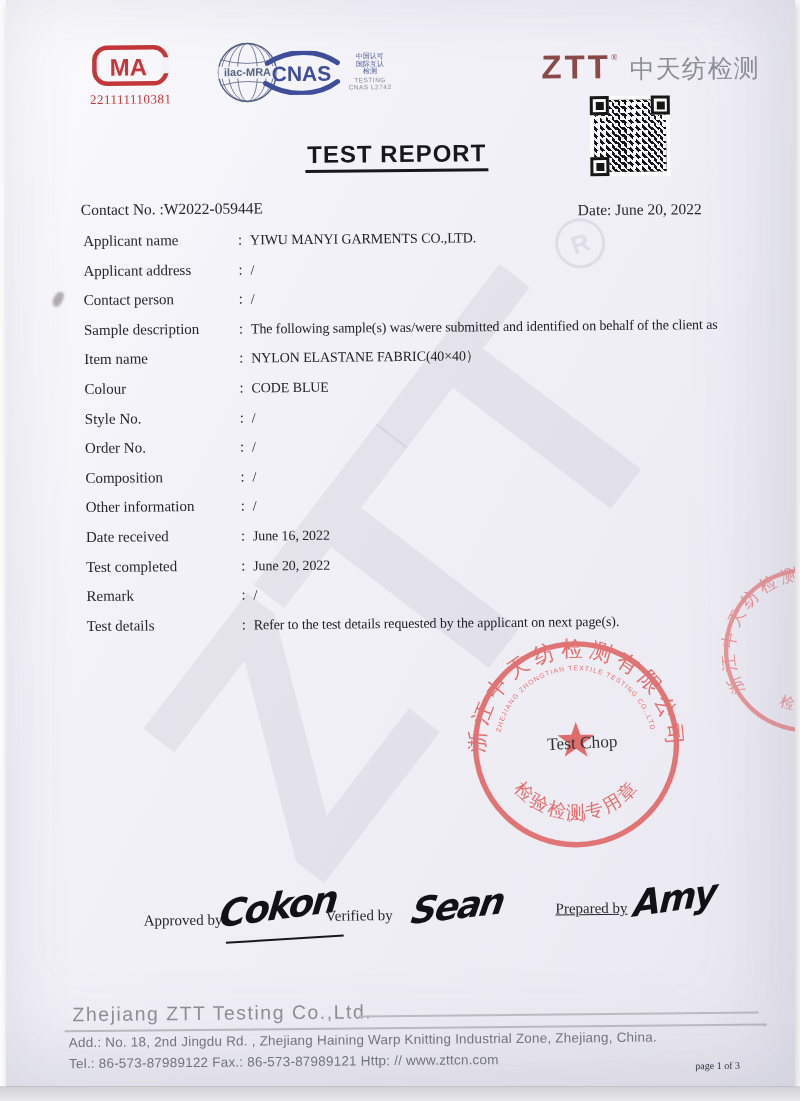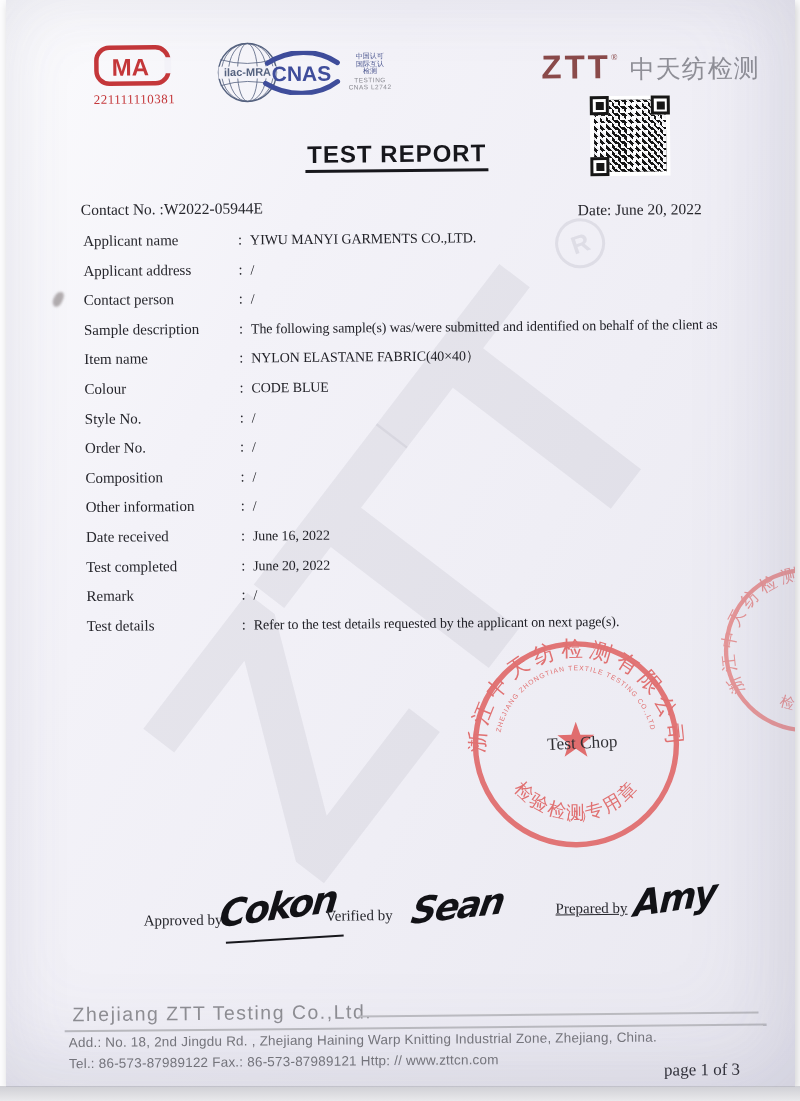--- a/index.html
+++ b/index.html
@@ -8,21 +8,21 @@
   .bottom-strip{position:absolute;left:0;right:0;bottom:0;height:15px;
     background:linear-gradient(#cfcfd4,#e9e9ec);}
   .paper{position:absolute;left:6px;top:0;right:5px;bottom:14px;overflow:hidden;
     background:linear-gradient(118deg,#fbfbfd 0%,#f3f2f8 30%,#efeef5 60%,#e9e8f0 100%);
     box-shadow:2px 3px 9px rgba(0,0,0,.18);}
   .vignette{position:absolute;inset:0;pointer-events:none;z-index:9;
     box-shadow:inset 0 0 70px rgba(110,110,135,.10), inset -25px -35px 90px rgba(110,110,150,.10);}
   .content{position:absolute;inset:0;transform:rotate(-0.55deg);transform-origin:50% 50%;}
 
   
-  .cma{position:absolute;left:92px;top:42px;width:90px;text-align:left;}
+  .cma{position:absolute;left:84px;top:42px;width:90px;text-align:center;}
   .cma-num{font-size:13px;color:#c4373a;letter-spacing:.5px;margin-top:1px;}
   .ilac{position:absolute;left:179px;top:40px;margin-left:36px;}
   .cnas{position:absolute;left:256px;top:50px;}
   .cnas-side{position:absolute;left:347px;top:53px;line-height:7.5px;text-align:center;}
   .cnas-side .cn{font-size:7px;color:#4a558f;font-family:"DejaVu Sans",sans-serif;display:block;}
   .cnas-side .en{font-size:6.5px;color:#8b8b92;font-family:"Liberation Sans",sans-serif;display:block;letter-spacing:.5px;}
   .ztt-logo{position:absolute;left:540px;top:50px;white-space:nowrap;}
   .ztt-latin{font-family:"Liberation Sans",sans-serif;font-weight:bold;font-size:33px;
     color:#8a4a4a;letter-spacing:3px;}
   .ztt-reg{font-size:9px;color:#8a4a4a;vertical-align:18px;}
@@ -85,21 +85,21 @@
 
   
   .f-company{position:absolute;left:62px;top:1000px;font-family:"Liberation Sans",sans-serif;
     font-size:19.5px;color:#8e8e93;letter-spacing:1.5px;z-index:2;}
   .f-line1{position:absolute;left:348px;top:1015px;width:400px;height:1.5px;background:#bcbcc1;z-index:2;}
   .f-line2{position:absolute;left:54px;top:1027px;width:702px;height:1.5px;background:#bcbcc1;z-index:2;}
   .f-address{position:absolute;left:58px;top:1032px;font-family:"Liberation Sans",sans-serif;
     font-size:13.5px;color:#76767b;letter-spacing:.2px;white-space:nowrap;z-index:2;}
   .f-contact{position:absolute;left:58px;top:1053px;font-family:"Liberation Sans",sans-serif;
     font-size:13.5px;color:#76767b;letter-spacing:.2px;white-space:nowrap;z-index:2;}
-  .f-page{position:absolute;right:60px;top:1063px;font-size:17px;color:#2c2c32;z-index:2;}
+  .f-page{position:absolute;right:60px;top:1063px;font-size:10px;color:#2c2c32;z-index:2;}
 </style>
 </head>
 <body>
 
 <div class="stage">
   <div class="paper">
     <div class="content">
 
       <div class="wm">ZTT</div>
       <div class="wm-reg">R</div>

